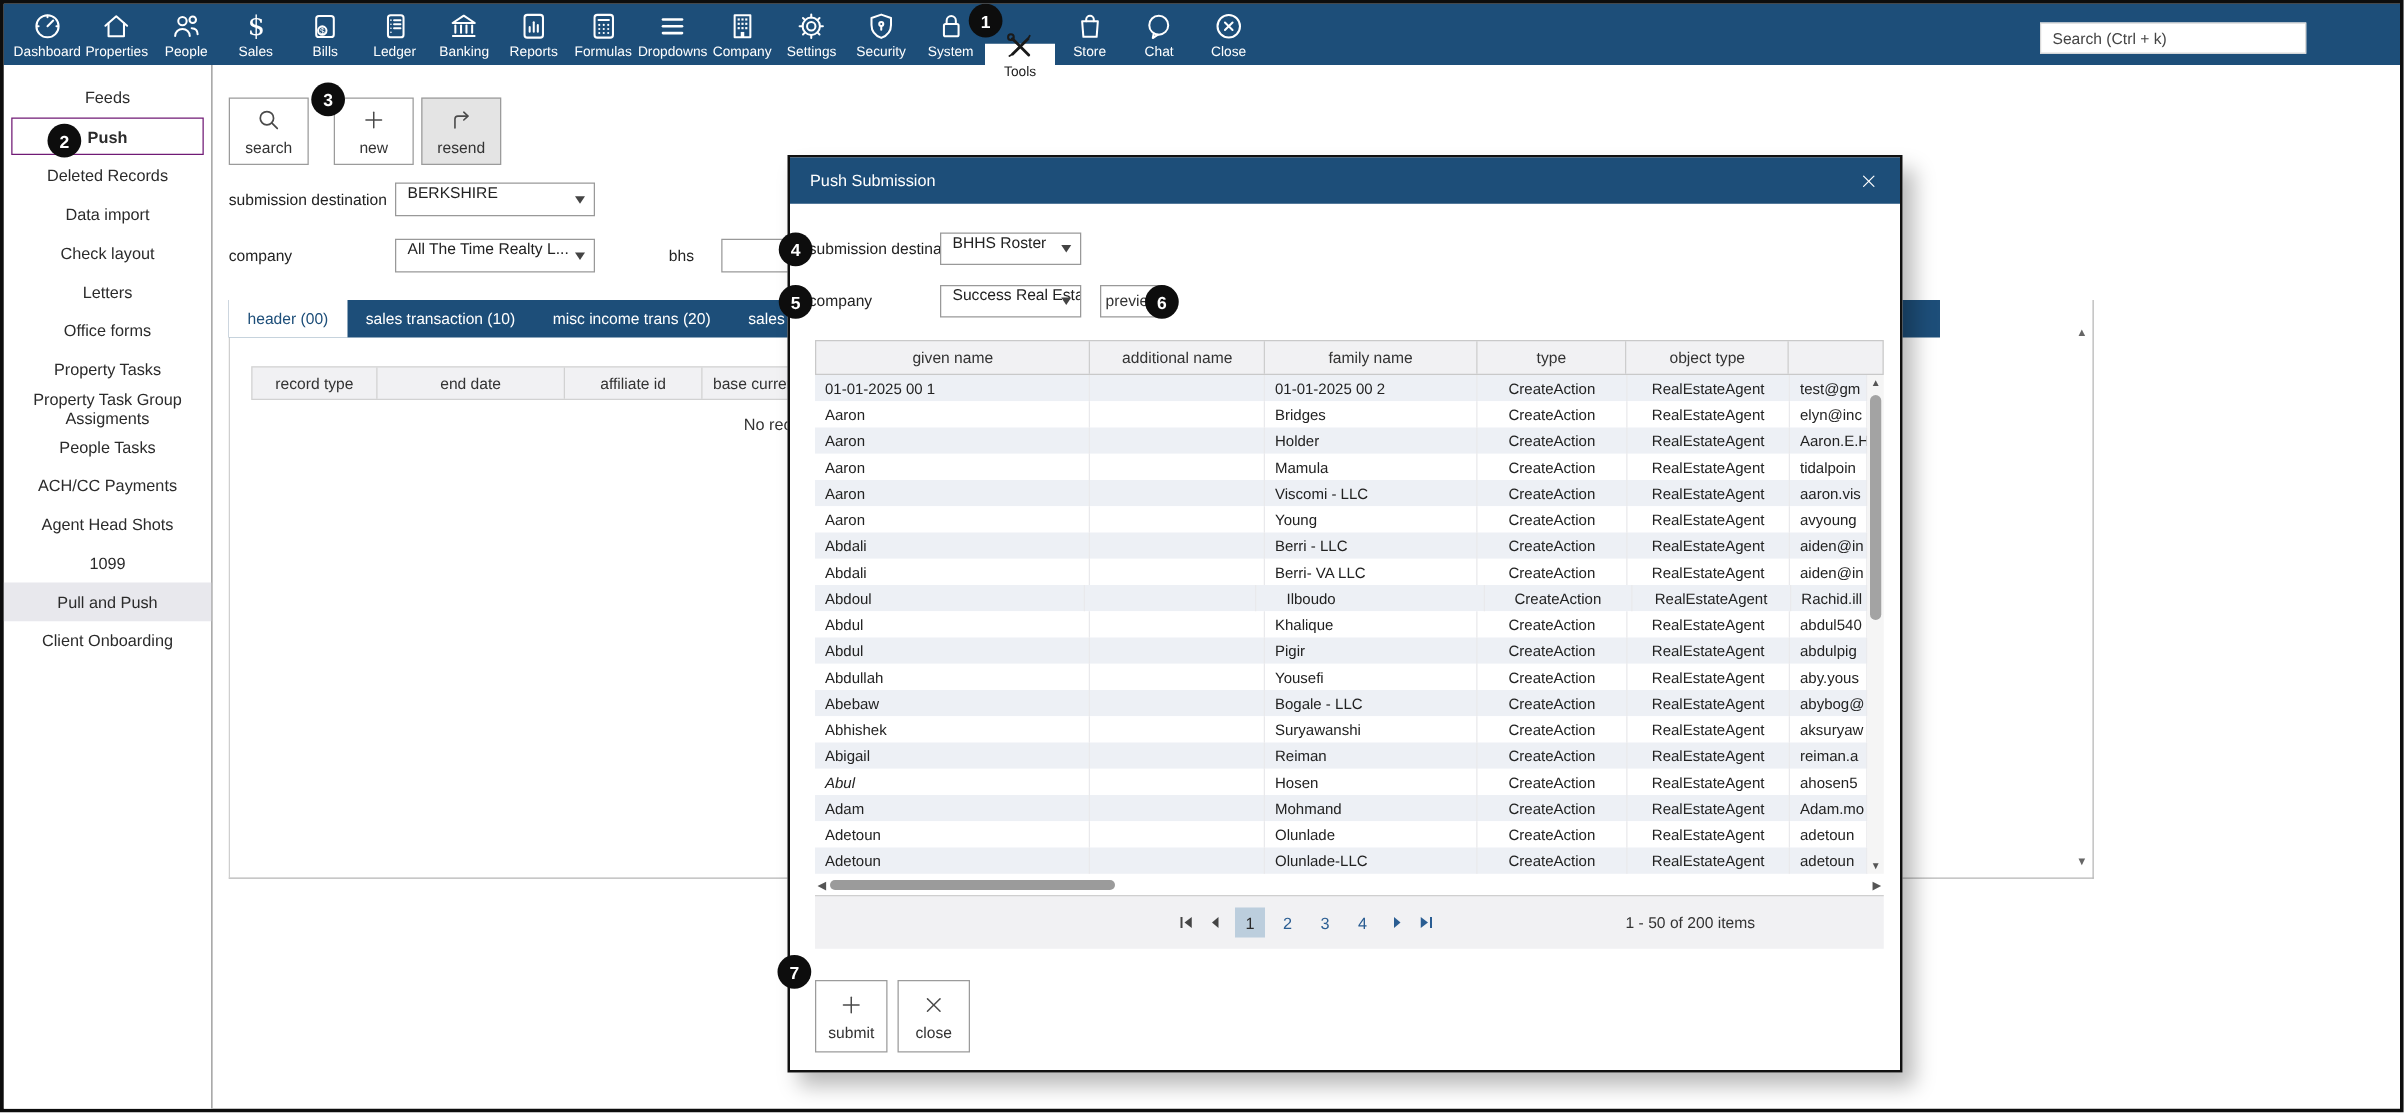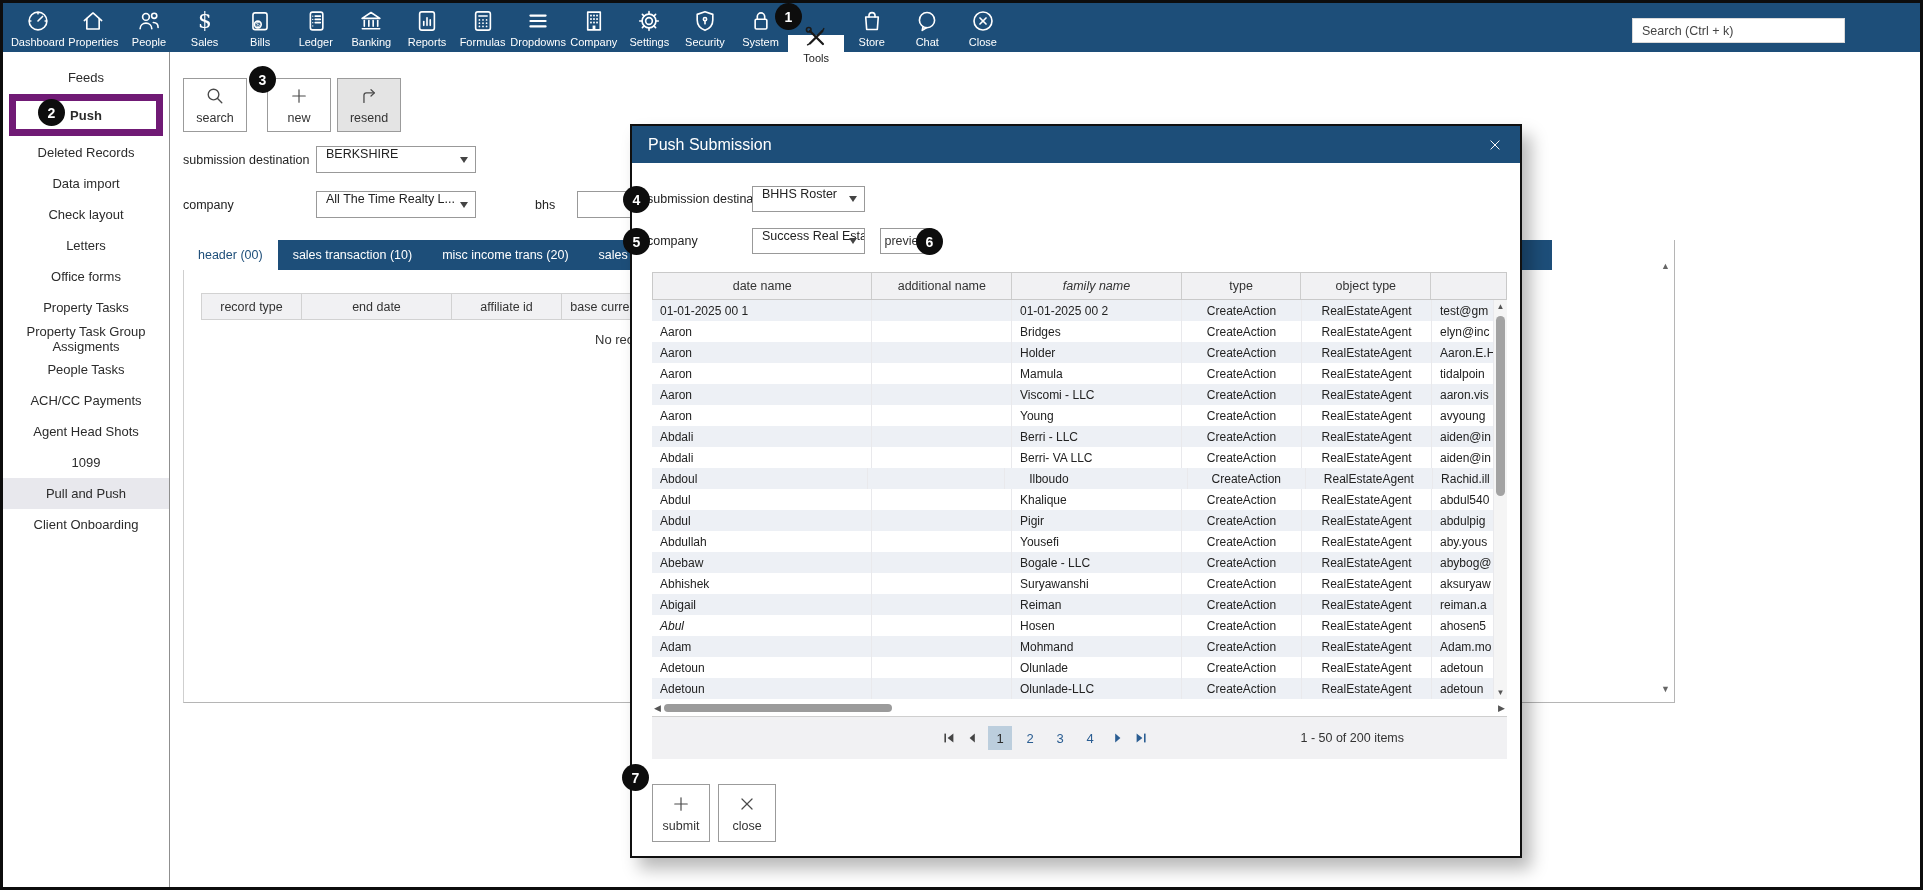--- a/index.html
+++ b/index.html
@@ -12,21 +12,21 @@
   .nav-ic{width:26px;height:26px;}
   .nav-ic svg{width:26px;height:26px;display:block;}
   .nav-lb{font-size:11px;white-space:nowrap;}
   .search-wrap{position:absolute;left:1629px;top:15px;width:213px;height:25px;}
   .search-wrap input{width:100%;height:100%;border:1px solid #d9d9d9;font-size:12.5px;padding:0 9px;box-sizing:border-box;color:#222;font-family:"Liberation Sans",sans-serif;}
   .search-wrap input::placeholder{color:#444;opacity:1;}
 
   
   .sidebar{position:absolute;left:0;top:49px;bottom:0;width:167px;background:#fff;border-right:1px solid #8f8f8f;padding-top:10px;box-sizing:border-box;font-size:13px;color:#2b2b2b;}
   .side-item{min-height:31px;display:flex;align-items:center;justify-content:center;text-align:center;cursor:pointer;line-height:15px;padding:0 10px;}
-  .side-item.selected{border:7px solid #701a75;font-weight:bold;margin:1px 6px;min-height:28px;}
+  .side-item.selected{border:1px solid #701a75;font-weight:bold;margin:1px 6px;min-height:28px;}
   .side-item.highlighted{background:#e8e8ed;}
 
   
   .btn{position:absolute;background:#fff;border:1px solid #9b9b9b;display:flex;flex-direction:column;align-items:center;justify-content:center;gap:1px;color:#333;font-size:12.5px;cursor:pointer;box-sizing:border-box;}
   .btn svg{width:22px;height:22px;color:#4a4a4a;}
   #btn-search{left:180px;top:75px;width:64px;height:54px;}
   #btn-new{left:264px;top:75px;width:64px;height:54px;}
   #btn-resend{left:334px;top:75px;width:64px;height:54px;background:#e4e4e4;}
   .flabel{position:absolute;font-size:12.5px;color:#222;white-space:nowrap;}
   .dd{position:absolute;background:#fff;border:1px solid #999;display:flex;align-items:flex-start;font-size:12.5px;color:#222;padding:0 22px 0 9px;box-sizing:border-box;cursor:pointer;white-space:nowrap;overflow:hidden;}
@@ -40,21 +40,21 @@
   .tabbar{position:absolute;left:-1px;top:0;height:30px;width:1369px;background:#1d4e79;display:flex;}
   .tab{padding:0 15px;display:flex;align-items:center;color:#fff;font-size:12.5px;cursor:pointer;white-space:nowrap;}
   .tab.active{background:#fff;color:#1d4e79;}
   .bg-thead{position:absolute;left:17px;top:53px;height:27px;display:flex;border:1px solid #d2d2d2;background:#f1f1f3;box-sizing:border-box;}
   .bg-th{display:flex;align-items:center;justify-content:center;font-size:12.5px;color:#333;border-right:1px solid #d2d2d2;box-sizing:border-box;height:100%;overflow:hidden;white-space:nowrap;}
   .no-rec{position:absolute;left:592px;top:329px;font-size:13px;color:#333;white-space:nowrap;}
   .box-arrow{position:absolute;color:#666;font-size:9px;line-height:9px;}
 
   
   .modal{position:absolute;left:627px;top:121px;width:892px;height:734px;background:#fff;border:2px solid #101010;box-sizing:border-box;z-index:20;box-shadow:9px 11px 16px rgba(0,0,0,0.28);}
-  .m-head{height:37px;background:#1d4e79;display:flex;align-items:center;padding:0 16px;color:#fff;font-size:16px;}
+  .m-head{height:37px;background:#1d4e79;display:flex;align-items:center;padding:0 16px;color:#fff;font-size:13px;}
   .m-close{margin-left:auto;width:18px;height:18px;cursor:pointer;color:#fff;}
   .m-close svg{width:18px;height:18px;}
   .m-label{position:absolute;font-size:12.5px;color:#222;white-space:nowrap;}
   #m-dd-dest{left:120px;top:60px;width:113px;height:26px;}
   #m-dd-company{left:120px;top:102px;width:113px;height:26px;}
   #btn-preview{position:absolute;left:248px;top:102px;width:52px;height:26px;background:#fff;border:1px solid #999;font-size:12.5px;color:#333;display:flex;align-items:center;justify-content:center;cursor:pointer;box-sizing:border-box;}
 
   .m-table{position:absolute;left:20px;top:146px;width:855px;}
   .m-thead{display:flex;height:28px;background:#f1f1f3;border:1px solid #c9c9c9;box-sizing:border-box;width:855px;}
   .m-th{display:flex;align-items:center;justify-content:center;font-size:12.5px;color:#333;border-right:1px solid #cdcdcd;box-sizing:border-box;height:100%;cursor:pointer;}
@@ -431,23 +431,23 @@
     </div>
     <div class="m-label" style="left:15px;top:108px;">company</div>
     <div class="dd" id="m-dd-company">
       <span>Success Real Estate</span>
       <span class="caret"></span>
     </div>
     <div id="btn-preview">preview</div>
 
     <div class="m-table">
       <div class="m-thead">
-          <div class="m-th" style="width: 220px;">date name</div>
+          <div class="m-th" style="width: 220px;">given name</div>
           <div class="m-th" style="width: 140px;">additional name</div>
-          <div class="m-th" style="width: 170px; font-style: italic;">family name</div>
+          <div class="m-th" style="width: 170px;">family name</div>
           <div class="m-th" style="width: 120px;">type</div>
           <div class="m-th" style="width: 130px;">object type</div>
           <div class="m-th" style="width: 75px;"></div>
         </div>
       <div class="m-body">
           <div class="m-row alt">
             <div class="m-td a-l" style="width: 220px;">01-01-2025 00 1</div>
             <div class="m-td a-l" style="width: 140px;"></div>
             <div class="m-td a-l" style="width: 170px;">01-01-2025 00 2</div>
             <div class="m-td a-c" style="width: 120px;">CreateAction</div>

